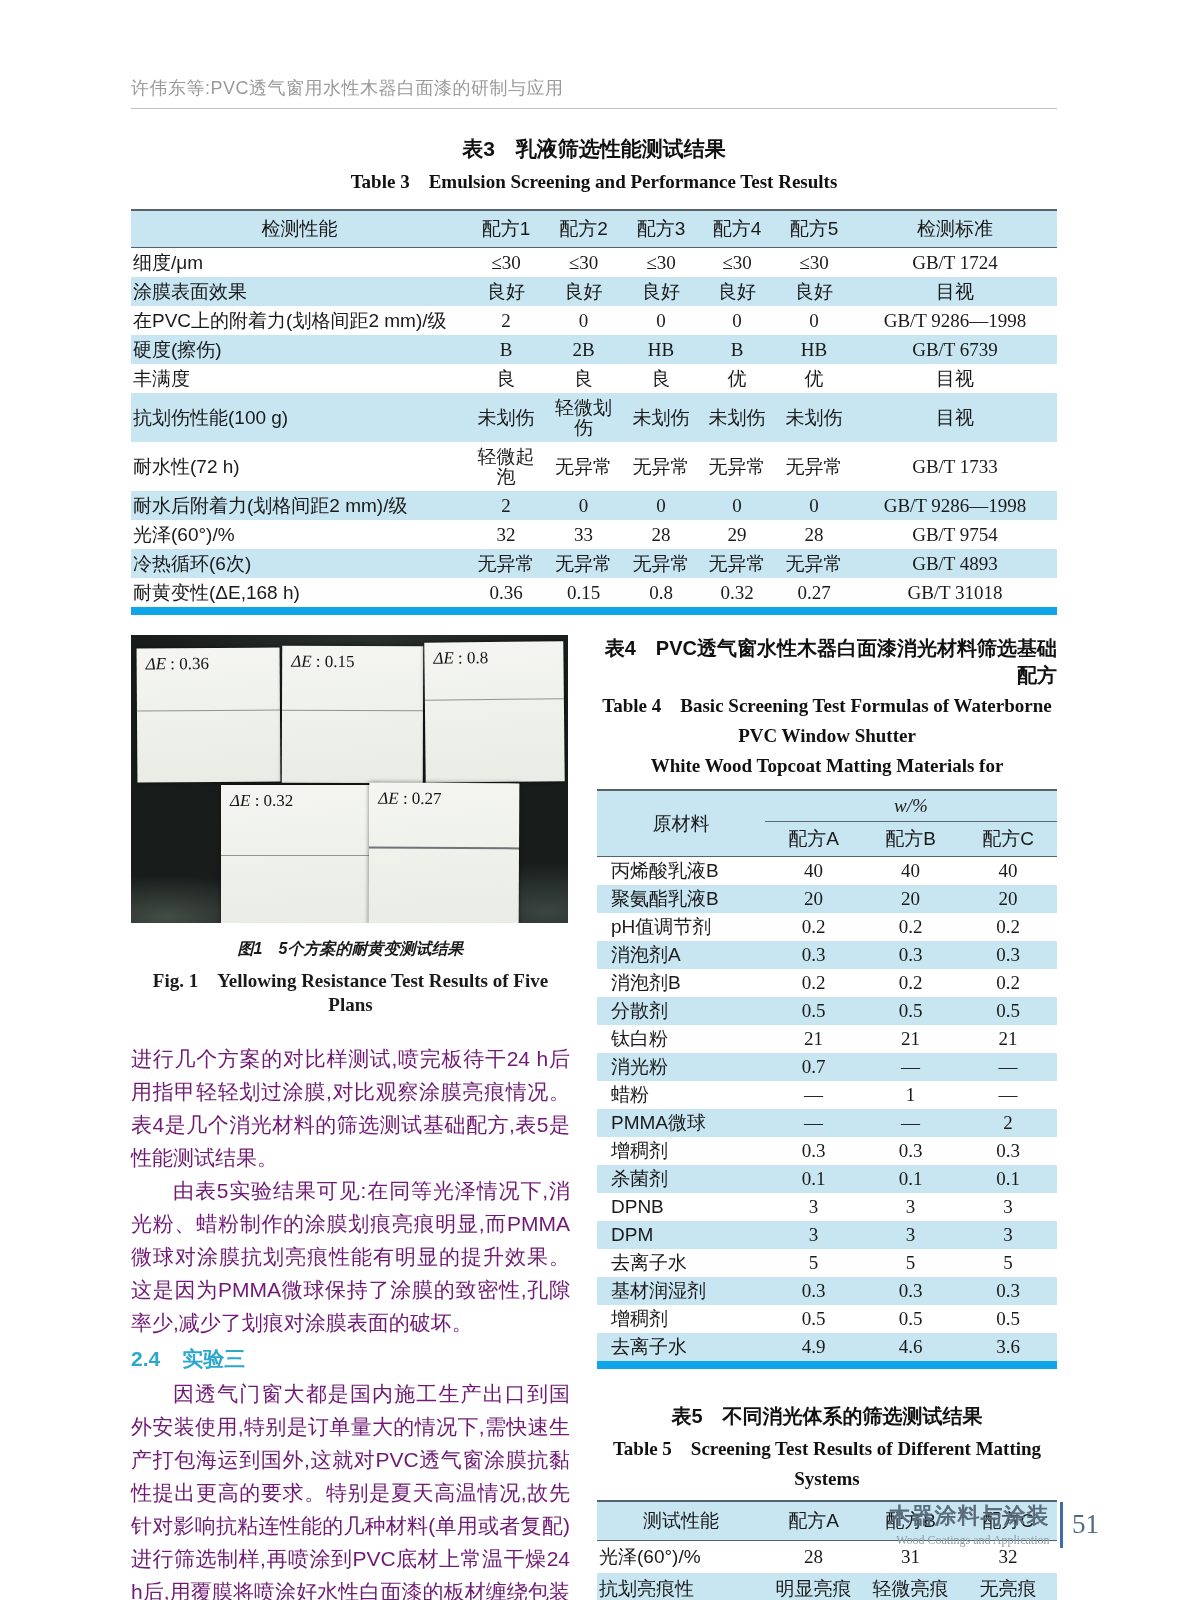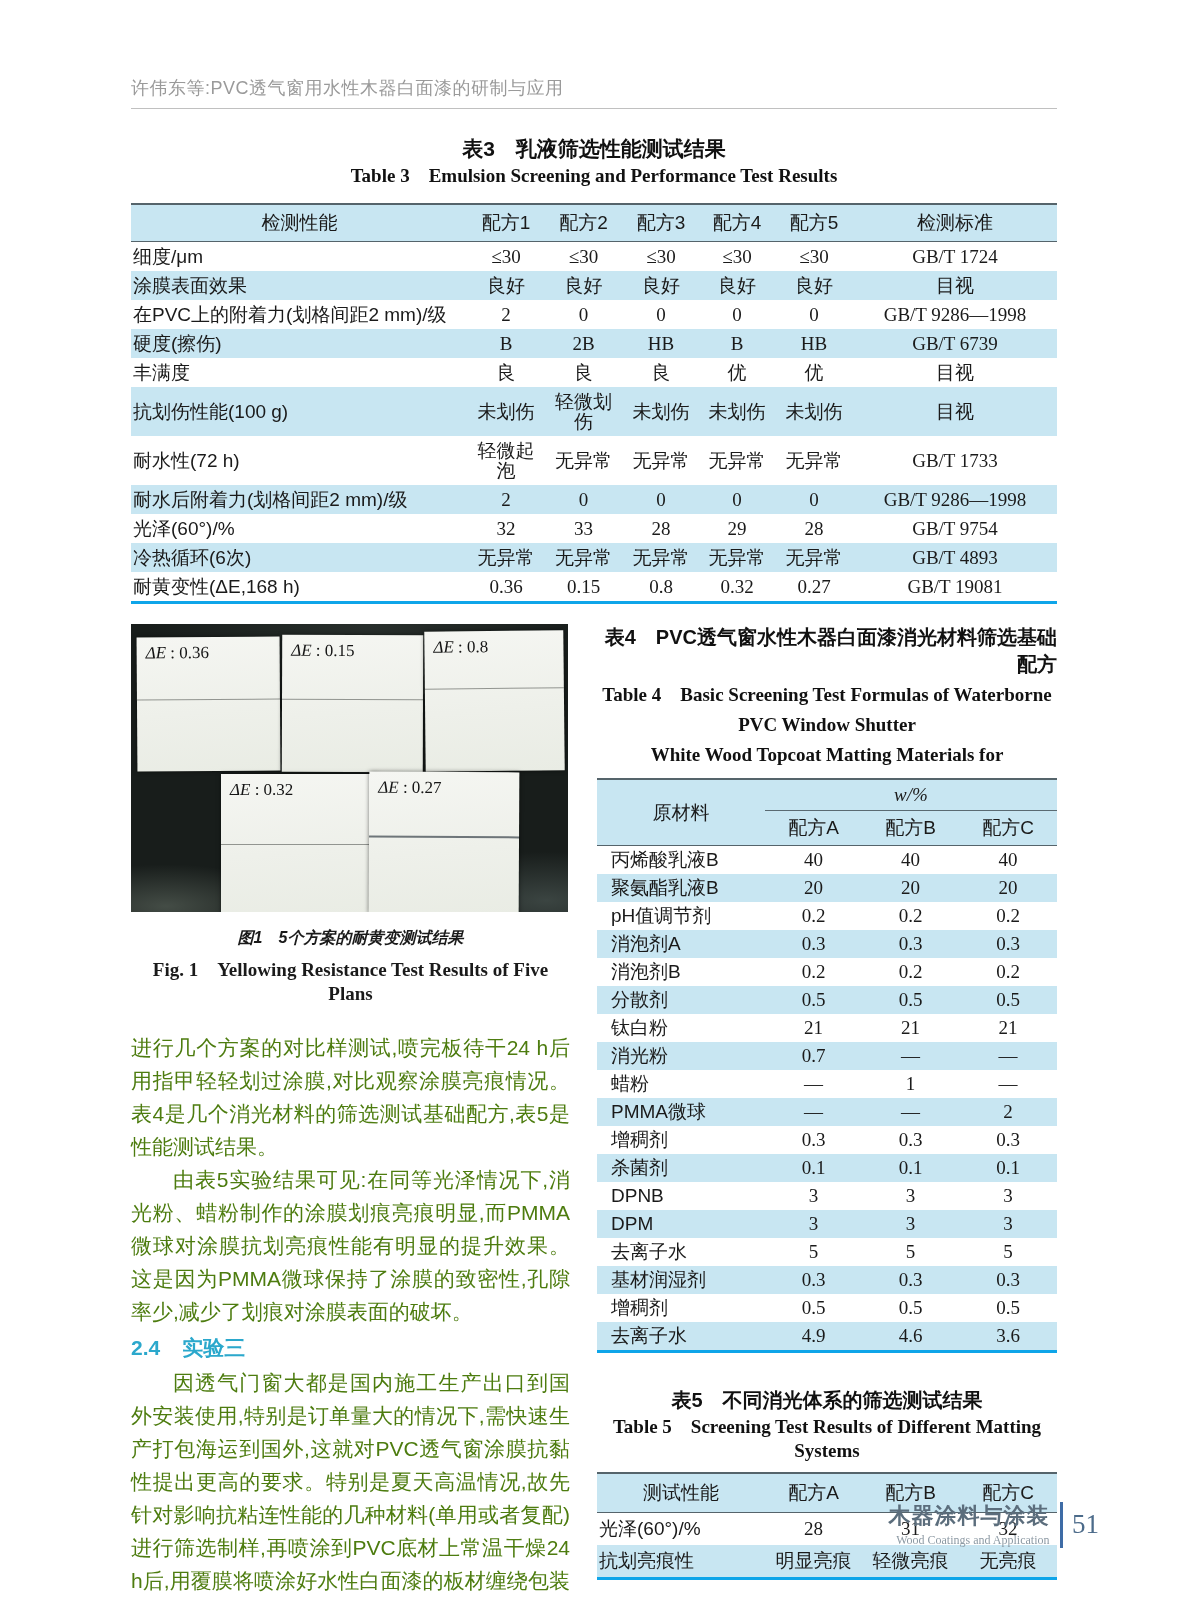--- a/index.html
+++ b/index.html
@@ -9,25 +9,25 @@
     font-family:"Liberation Sans", sans-serif; color:#1a1a1a; overflow:hidden;
   }
   .content { position:absolute; left:131px; top:0; width:926px; }
 
   
   .running-head { margin-top:76px; text-align:left; font-size:18px; color:#9a9a9a; letter-spacing:0.5px; }
   .head-rule { margin-top:8px; height:1px; background:#c0c0c0; }
 
   
   .tcap-cn { text-align:center; font-size:21px; font-weight:bold; color:#111; }
-  .tcap-en { text-align:center; font-size:19px; font-weight:bold; font-family:"Liberation Serif", serif; color:#111; margin-top:0; }
+  .tcap-en { text-align:center; font-size:19px; font-weight:bold; font-family:"Liberation Serif", serif; color:#111; margin-top:6px; }
 
   
   table.dtable { border-collapse:collapse; table-layout:fixed; width:100%;
-    border-top:2px solid #55646b; border-bottom:3px solid #0ea5e9; }
+    border-top:2px solid #55646b; border-bottom:8px solid #0ea5e9; }
   table.dtable thead tr { background:#c8e6f2; }
   table.dtable thead th { font-weight:normal; font-size:19px; padding:5px 2px; }
   table.dtable tbody tr:nth-child(even) { background:#c8e6f2; }
   table.dtable td { font-size:19px; text-align:center; padding:4px 2px;
     font-family:"Liberation Serif", serif; line-height:20px; }
   table.dtable td.rowlabel { text-align:left; padding-left:14px; font-family:"Liberation Sans", sans-serif; }
   #table3 thead { border-bottom:1.5px solid #55646b; }
   #table3 td { padding:4.5px 2px; }
 
   
@@ -45,21 +45,21 @@
   .panel { position:absolute; background:linear-gradient(175deg,#f5f6f2 0%, #eef0ea 55%, #e9ece4 100%);
     box-shadow:0 0 4px rgba(0,0,0,0.55); }
   .panel .scratch { position:absolute; left:0; right:0; height:1px; background:rgba(70,72,70,0.55); }
   .panel .plabel { position:absolute; top:6px; left:9px; font-family:"Liberation Serif", serif;
     font-size:17px; color:#151515; white-space:nowrap;text-align:right; }
   .panel .plabel i { font-style:italic; }
   .fig-cap-cn { margin-top:16px; text-align:center; font-size:16px; font-weight:bold;font-style:italic; }
   .fig-cap-en { margin-top:8px; text-align:center; font-size:19px; font-weight:bold; font-family:"Liberation Serif", serif; }
 
   
-  .para { margin-top:14px; font-size:21px; line-height:33px; text-align:justify; color:#4d7c0f; }
+  .para { margin-top:14px; font-size:21px; line-height:33px; text-align:justify; color:#701a75; }
   .para.indent { text-indent:2em; margin-top:0; }
   .sec-head { margin:6px 0 4px 0; font-size:21px; font-weight:bold; color:#2ba8cc; }
   .sec-head .num { margin-right:22px; }
 
   
   #table4 thead th { padding:4px 2px; }
   #table4 .grp { border-bottom:1px solid #5a6a72; font-family:"Liberation Serif", serif; font-style:italic; }
   #table4 thead { border-bottom:1.5px solid #55646b; }
   #table5 thead { border-bottom:1.5px solid #55646b; }
   #table5 td, #table5 thead th { padding:6px 2px; }
@@ -200,21 +200,21 @@
             <td>无异常</td>
             <td>GB/T 4893</td>
           </tr>
           <tr>
             <td class="rowlabel">耐黄变性(ΔE,168 h)</td>
             <td>0.36</td>
             <td>0.15</td>
             <td>0.8</td>
             <td>0.32</td>
             <td>0.27</td>
-            <td>GB/T 19081</td>
+            <td>GB/T 31018</td>
           </tr>
         </tbody>
     </table>
 
     <div class="cols">
 
       <div class="col-left">
 
         <div class="photo">
           <div class="panel" style="left:6px; top:13px; width:143px; height:134px; transform:rotate(-0.4deg);">

